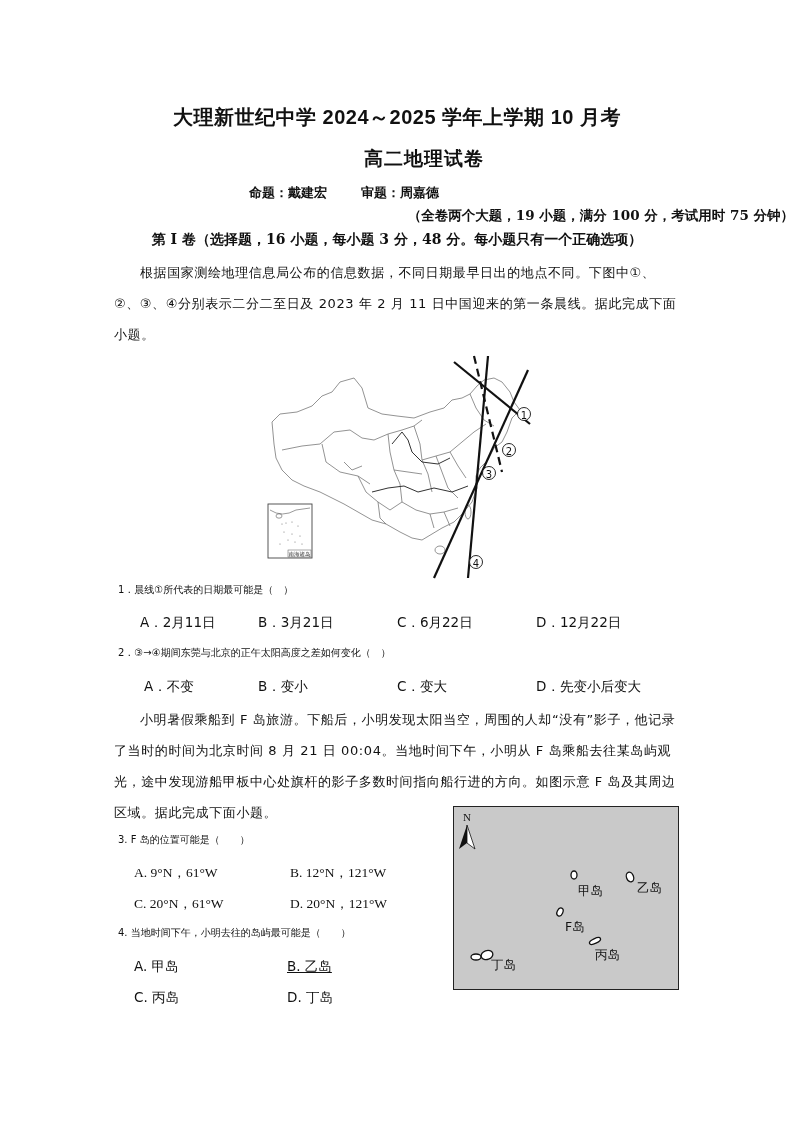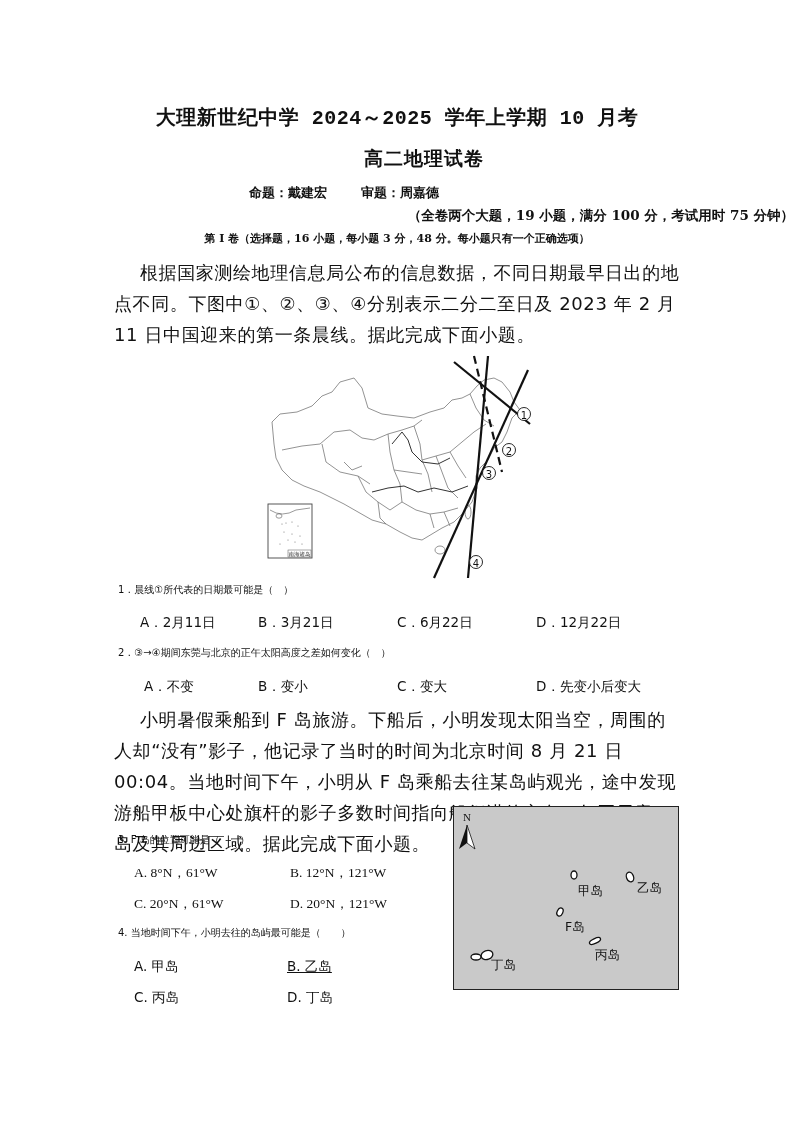--- a/index.html
+++ b/index.html
@@ -4,41 +4,41 @@
 <style>
   html, body { margin: 0; padding: 0; background: #ffffff; }
   body {
     width: 794px; height: 1123px; position: relative; overflow: hidden;
     font-family: "DejaVu Serif", "Liberation Serif", serif; color: #111;
   }
   .abs { position: absolute; }
   .title {
     left: 0; width: 794px; top: 104px; text-align: center;
     font-size: 20px; font-weight: bold; letter-spacing: 0.5px;
-    font-family: Liberation Mono, monospace;
+    font-family: Liberation Sans, sans-serif;
   }
   .subtitle {
     left: 0; width: 794px; top: 146px; text-align: center;
     font-size: 19px; font-weight: bold; letter-spacing: 1px; padding-left: 27px;
   }
   .authors {
     left: 0; width: 688px; top: 184px; text-align: center;
     font-size: 13px; font-weight: bold;
   }
   .authors span + span { margin-left: 34px; }
   .scope {
     left: 0; width: 794px; top: 207px; text-align: right;
     font-size: 13.5px; font-weight: bold;
   }
   .section {
     left: 0; width: 794px; top: 231px; text-align: center;
-    font-size: 11px; font-weight: bold;
+    font-size: 14px; font-weight: bold;
   }
   .para {
-    left: 114px; width: 566px; font-size: 18px; line-height: 31px;
+    left: 114px; width: 566px; font-size: 13px; line-height: 31px;
     text-indent: 26px; letter-spacing: 0.6px;
     font-family: "DejaVu Sans", sans-serif; font-weight: normal;
   }
   .q {
     font-size: 10px; font-family: "DejaVu Sans", sans-serif;
   }
   .opt { font-size: 13.5px; font-family: "DejaVu Sans", sans-serif; }
   .opt-serif { font-size: 13.5px; font-family: "Liberation Serif", serif; }
   .map1 { left: 262px; top: 352px; width: 275px; height: 228px; }
   .map2 {
@@ -138,21 +138,21 @@
 
 <div class="abs q" style="left:118px; top:646px;">2．③→④期间东莞与北京的正午太阳高度之差如何变化（　）</div>
 <div class="abs opt" style="left:144px; top:678px;">A．不变</div>
 <div class="abs opt" style="left:258px; top:678px;">B．变小</div>
 <div class="abs opt" style="left:397px; top:678px;">C．变大</div>
 <div class="abs opt" style="left:536px; top:678px;">D．先变小后变大</div>
 
 <div class="abs para" style="top:704px;">小明暑假乘船到 F 岛旅游。下船后，小明发现太阳当空，周围的人却“没有”影子，他记录了当时的时间为北京时间 8 月 21 日 00:04。当地时间下午，小明从 F 岛乘船去往某岛屿观光，途中发现游船甲板中心处旗杆的影子多数时间指向船行进的方向。如图示意 F 岛及其周边区域。据此完成下面小题。</div>
 
 <div class="abs q" style="left:118px; top:833px;">3. F 岛的位置可能是（　　）</div>
-<div class="abs opt-serif" style="left:134px; top:864px;">A. 8°N，61°W</div>
+<div class="abs opt-serif" style="left:134px; top:864px;">A. 9°N，61°W</div>
 <div class="abs opt-serif" style="left:290px; top:864px;">B. 12°N，121°W</div>
 <div class="abs opt-serif" style="left:134px; top:895px;">C. 20°N，61°W</div>
 <div class="abs opt-serif" style="left:290px; top:895px;">D. 20°N，121°W</div>
 
 <div class="abs q" style="left:118px; top:926px;">4. 当地时间下午，小明去往的岛屿最可能是（　　）</div>
 <div class="abs opt" style="left:134px; top:958px;">A.  甲岛</div>
 <div class="abs opt" style="left:287px; top:958px;text-decoration:underline;">B.  乙岛</div>
 <div class="abs opt" style="left:134px; top:989px;">C.  丙岛</div>
 <div class="abs opt" style="left:287px; top:989px;">D.  丁岛</div>
 

